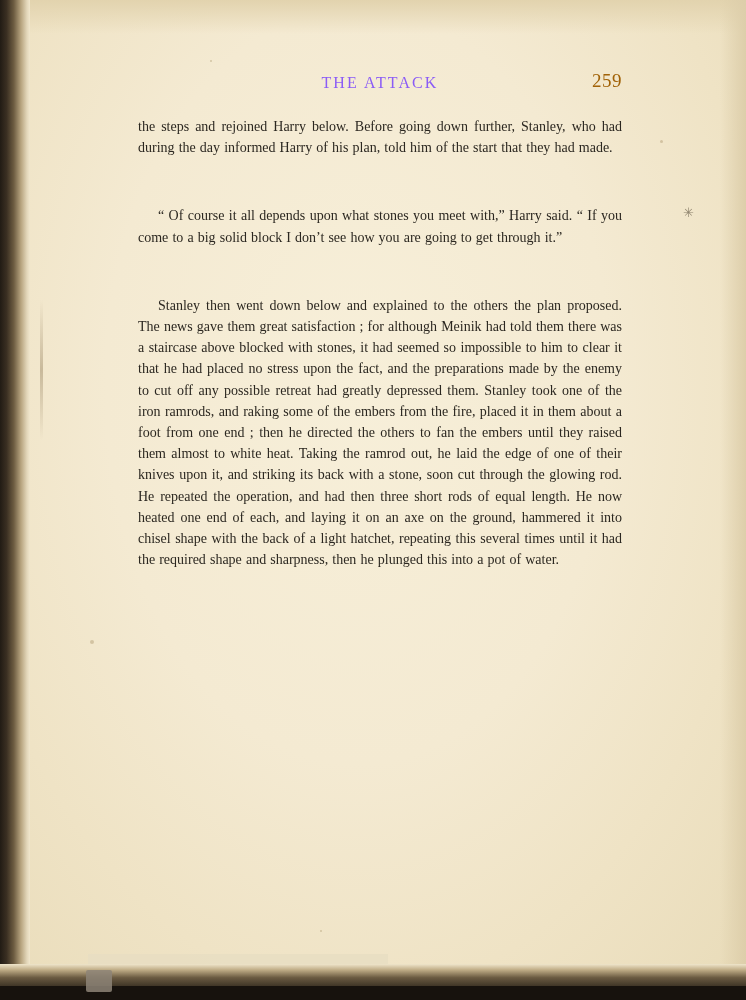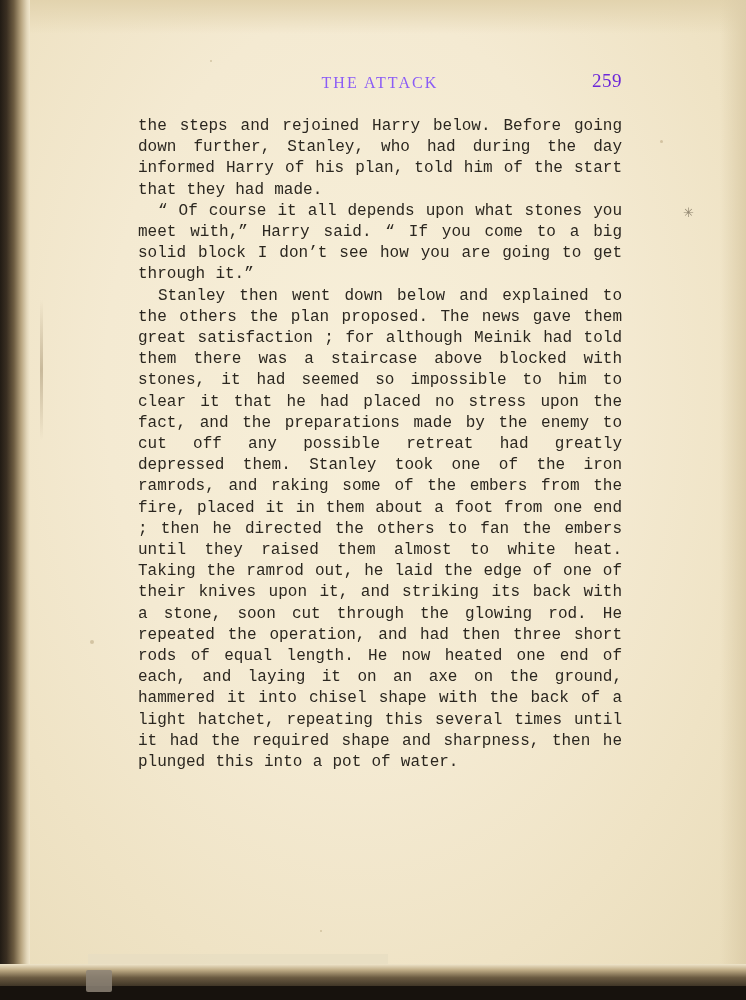--- a/index.html
+++ b/index.html
@@ -114,36 +114,36 @@
     font-size: 16px;
     letter-spacing: 2.1px;
     color: #8b5cf6;
     white-space: nowrap;
   }
   .runhead-folio {
     position: absolute;
     right: 0;
     top: -4px;
     font-size: 19px;
-    color: #6d28d9;
+    color: #a16207;
     letter-spacing: .5px;
   }
 
   .body-text p {
     margin: 0;
-    font-size: 16px;
+    font-size: 14px;
     line-height: 21.2px;
     color: #2b2720;
     text-align: justify;
     text-justify: inter-word;
     word-spacing: .6px;
-    font-family: Liberation Mono, monospace;
   }
   .body-text p.indent {
     text-indent: 20px;
+    margin-top: 47px;
   }
   .marginmark {
     position: absolute;
     right: 52px;
     top: 205px;
     font-size: 13px;
     color: #6f6450;
     opacity: .75;
   }
 </style>

